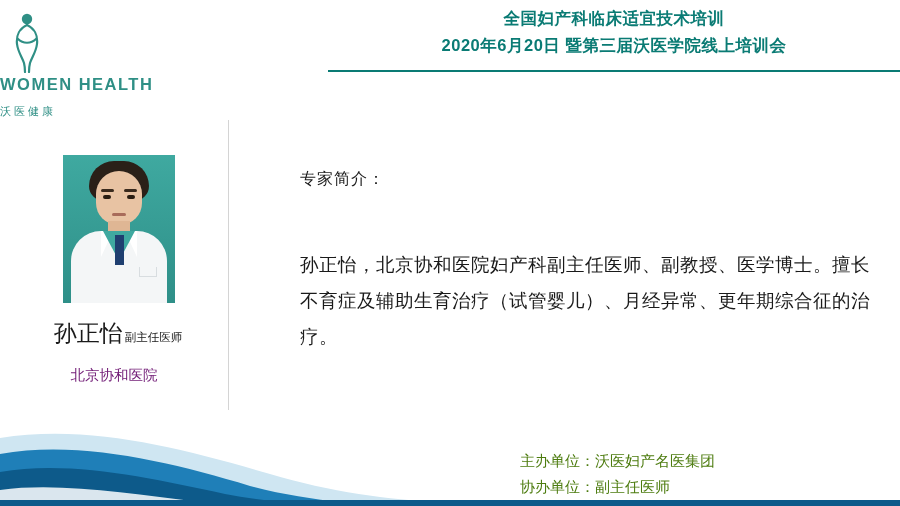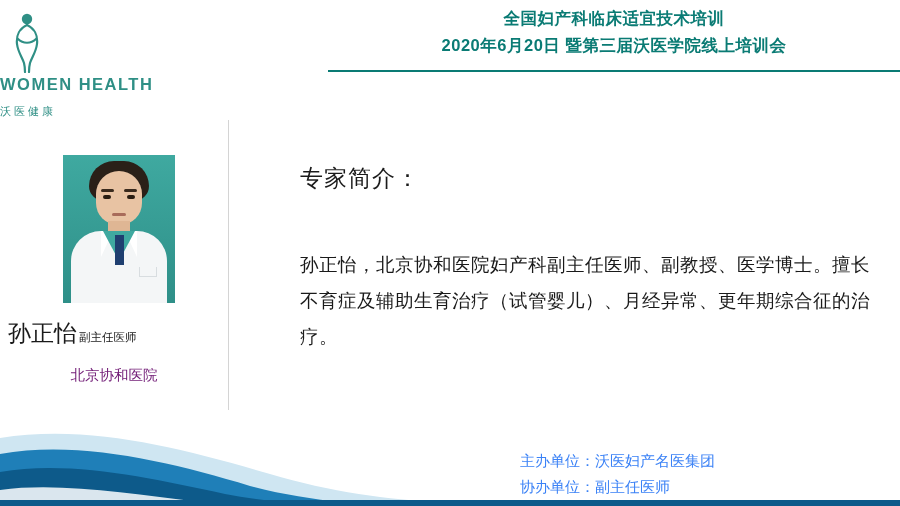--- a/index.html
+++ b/index.html
@@ -154,20 +154,21 @@
     position: absolute; left: 76px; top: 112px;
     width: 18px; height: 10px;
     border: 1px solid #d8dde0;
     border-top: none;
   }
 
   .speaker-name-row {
     position: absolute;
     left: 0px; top: 318px;
     width: 228px;
+    text-align: center;
     white-space: nowrap;
     padding-left: 8px;
   }
   .speaker-name {
     font-size: 23px;
     color: #1a1a1a;
     font-family: "Liberation Serif", serif;
   }
   .speaker-title {
     font-size: 11.5px;
@@ -181,22 +182,22 @@
     width: 228px;
     text-align: center;
     font-size: 14.5px;
     color: #701a75;
     font-family: "Liberation Serif", serif;
   }
 
   
   .bio-heading {
     position: absolute;
-    left: 300px; top: 163px;
-    font-size: 23px;
+    left: 300px; top: 169px;
+    font-size: 16px;
     color: #1a1a1a;
     font-family: "Liberation Serif", serif;
     letter-spacing: 1px;
   }
   .bio-body {
     position: absolute;
     left: 300px; top: 238px;
     width: 580px;
     font-size: 18.5px;
     line-height: 36px;
@@ -206,21 +207,21 @@
     margin-top: 9px;
   }
 
   
   .organizers {
     position: absolute;
     left: 520px; top: 448px;
     width: 340px;
     font-size: 15px;
     line-height: 26px;
-    color: #3b82f6;
+    color: #4d7c0f;
     font-family: "Liberation Serif", serif;
   }
 
   
   .waves { position: absolute; left: 0; bottom: 0; width: 440px; height: 120px; }
 
   
   .bottom-bar {
     position: absolute;
     left: 0; bottom: 0;

